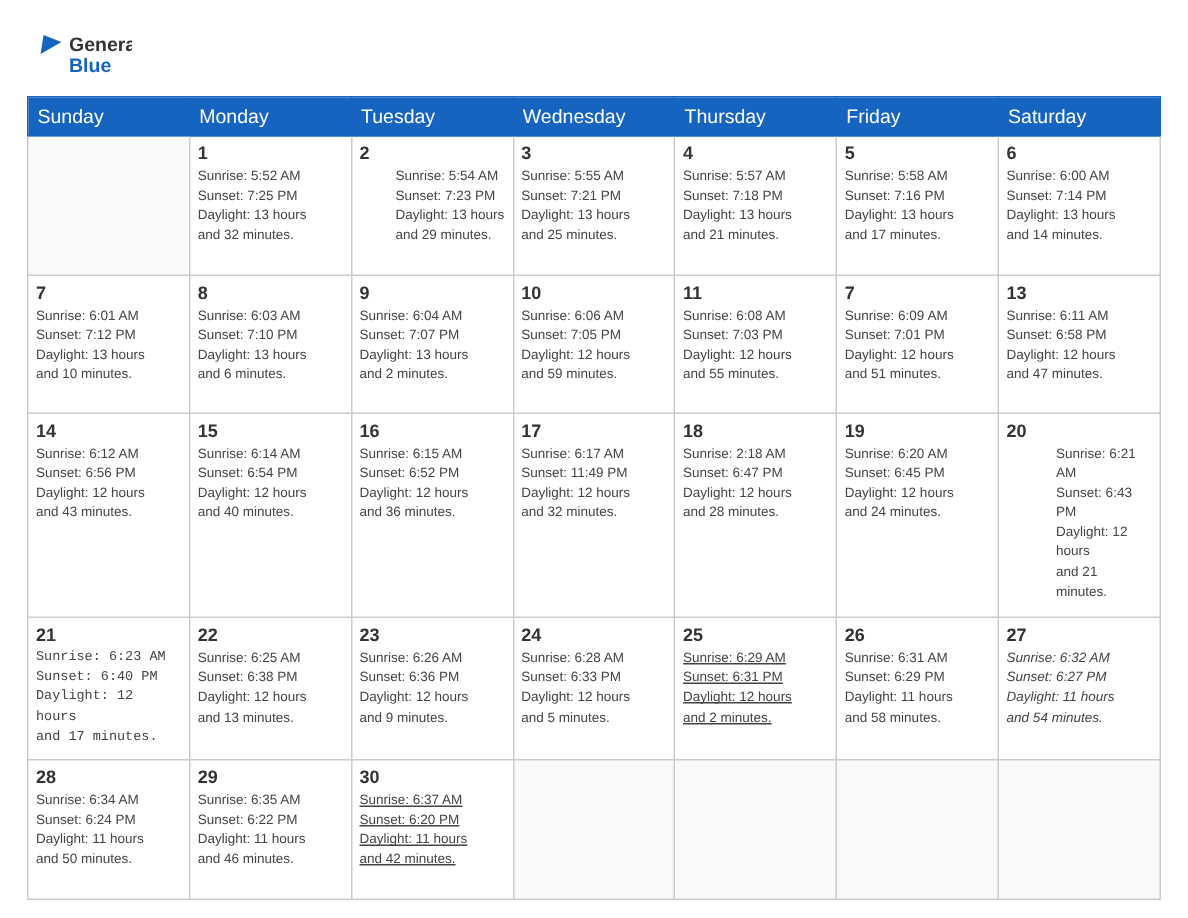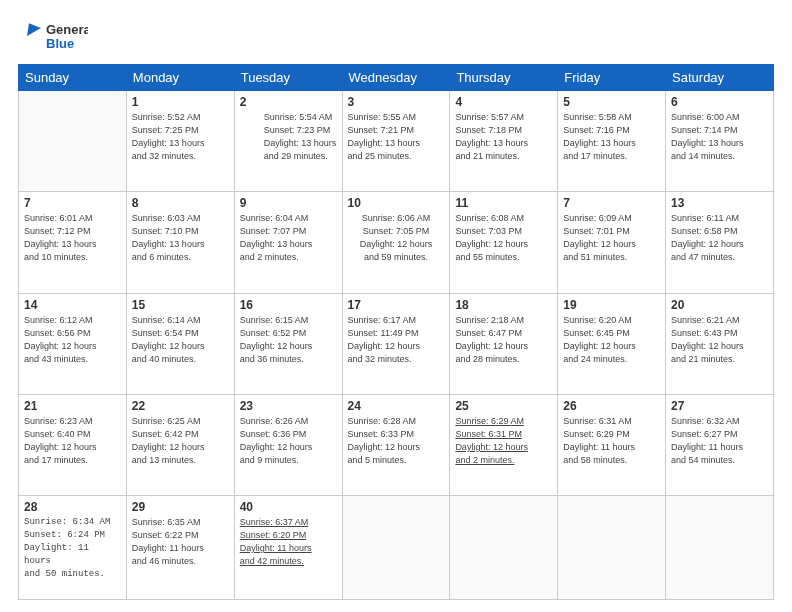--- a/index.html
+++ b/index.html
@@ -177,21 +177,21 @@
           </td>
           <td>
             <span class="day-num">9</span>
             <div class="day-info" style="white-space: pre-line;">Sunrise: 6:04 AM
 Sunset: 7:07 PM
 Daylight: 13 hours
 and 2 minutes.</div>
           </td>
           <td>
             <span class="day-num">10</span>
-            <div class="day-info" style="white-space: pre-line; text-align: center;">Sunrise: 6:06 AM
+            <div class="day-info" style="white-space: pre-line;">Sunrise: 6:06 AM
 Sunset: 7:05 PM
 Daylight: 12 hours
 and 59 minutes.</div>
           </td>
           <td>
             <span class="day-num">11</span>
             <div class="day-info" style="white-space: pre-line;">Sunrise: 6:08 AM
 Sunset: 7:03 PM
 Daylight: 12 hours
 and 55 minutes.</div>
@@ -249,38 +249,38 @@
           </td>
           <td>
             <span class="day-num">19</span>
             <div class="day-info" style="white-space: pre-line;">Sunrise: 6:20 AM
 Sunset: 6:45 PM
 Daylight: 12 hours
 and 24 minutes.</div>
           </td>
           <td>
             <span class="day-num">20</span>
-            <div class="day-info" style="white-space: pre-line;">Sunrise: 6:21 AM
+            <div class="day-info" style="white-space: pre-line; margin-left: 33px;">Sunrise: 6:21 AM
 Sunset: 6:43 PM
 Daylight: 12 hours
 and 21 minutes.</div>
           </td>
         </tr>
         <tr class="week-row">
           <td>
             <span class="day-num">21</span>
-            <div class="day-info" style="white-space: pre-line;">Sunrise: 6:23 AM
+            <div class="day-info" style="white-space: pre-line; font-family: Liberation Mono, monospace;">Sunrise: 6:23 AM
 Sunset: 6:40 PM
 Daylight: 12 hours
 and 17 minutes.</div>
           </td>
           <td>
             <span class="day-num">22</span>
             <div class="day-info" style="white-space: pre-line;">Sunrise: 6:25 AM
-Sunset: 6:42 PM
+Sunset: 6:38 PM
 Daylight: 12 hours
 and 13 minutes.</div>
           </td>
           <td>
             <span class="day-num">23</span>
             <div class="day-info" style="white-space: pre-line;">Sunrise: 6:26 AM
 Sunset: 6:36 PM
 Daylight: 12 hours
 and 9 minutes.</div>
           </td>
@@ -300,43 +300,43 @@
           </td>
           <td>
             <span class="day-num">26</span>
             <div class="day-info" style="white-space: pre-line;">Sunrise: 6:31 AM
 Sunset: 6:29 PM
 Daylight: 11 hours
 and 58 minutes.</div>
           </td>
           <td>
             <span class="day-num">27</span>
-            <div class="day-info" style="white-space: pre-line;">Sunrise: 6:32 AM
+            <div class="day-info" style="white-space: pre-line; font-style: italic;">Sunrise: 6:32 AM
 Sunset: 6:27 PM
 Daylight: 11 hours
 and 54 minutes.</div>
           </td>
         </tr>
         <tr class="week-row">
           <td>
             <span class="day-num">28</span>
-            <div class="day-info" style="white-space: pre-line; font-family: Liberation Mono, monospace;">Sunrise: 6:34 AM
+            <div class="day-info" style="white-space: pre-line;">Sunrise: 6:34 AM
 Sunset: 6:24 PM
 Daylight: 11 hours
 and 50 minutes.</div>
           </td>
           <td>
             <span class="day-num">29</span>
             <div class="day-info" style="white-space: pre-line;">Sunrise: 6:35 AM
 Sunset: 6:22 PM
 Daylight: 11 hours
 and 46 minutes.</div>
           </td>
           <td>
-            <span class="day-num">40</span>
+            <span class="day-num">30</span>
             <div class="day-info" style="white-space: pre-line; text-decoration: underline;">Sunrise: 6:37 AM
 Sunset: 6:20 PM
 Daylight: 11 hours
 and 42 minutes.</div>
           </td>
           <td class="empty-cell"></td>
           <td class="empty-cell"></td>
           <td class="empty-cell"></td>
           <td class="empty-cell"></td>
         </tr>

